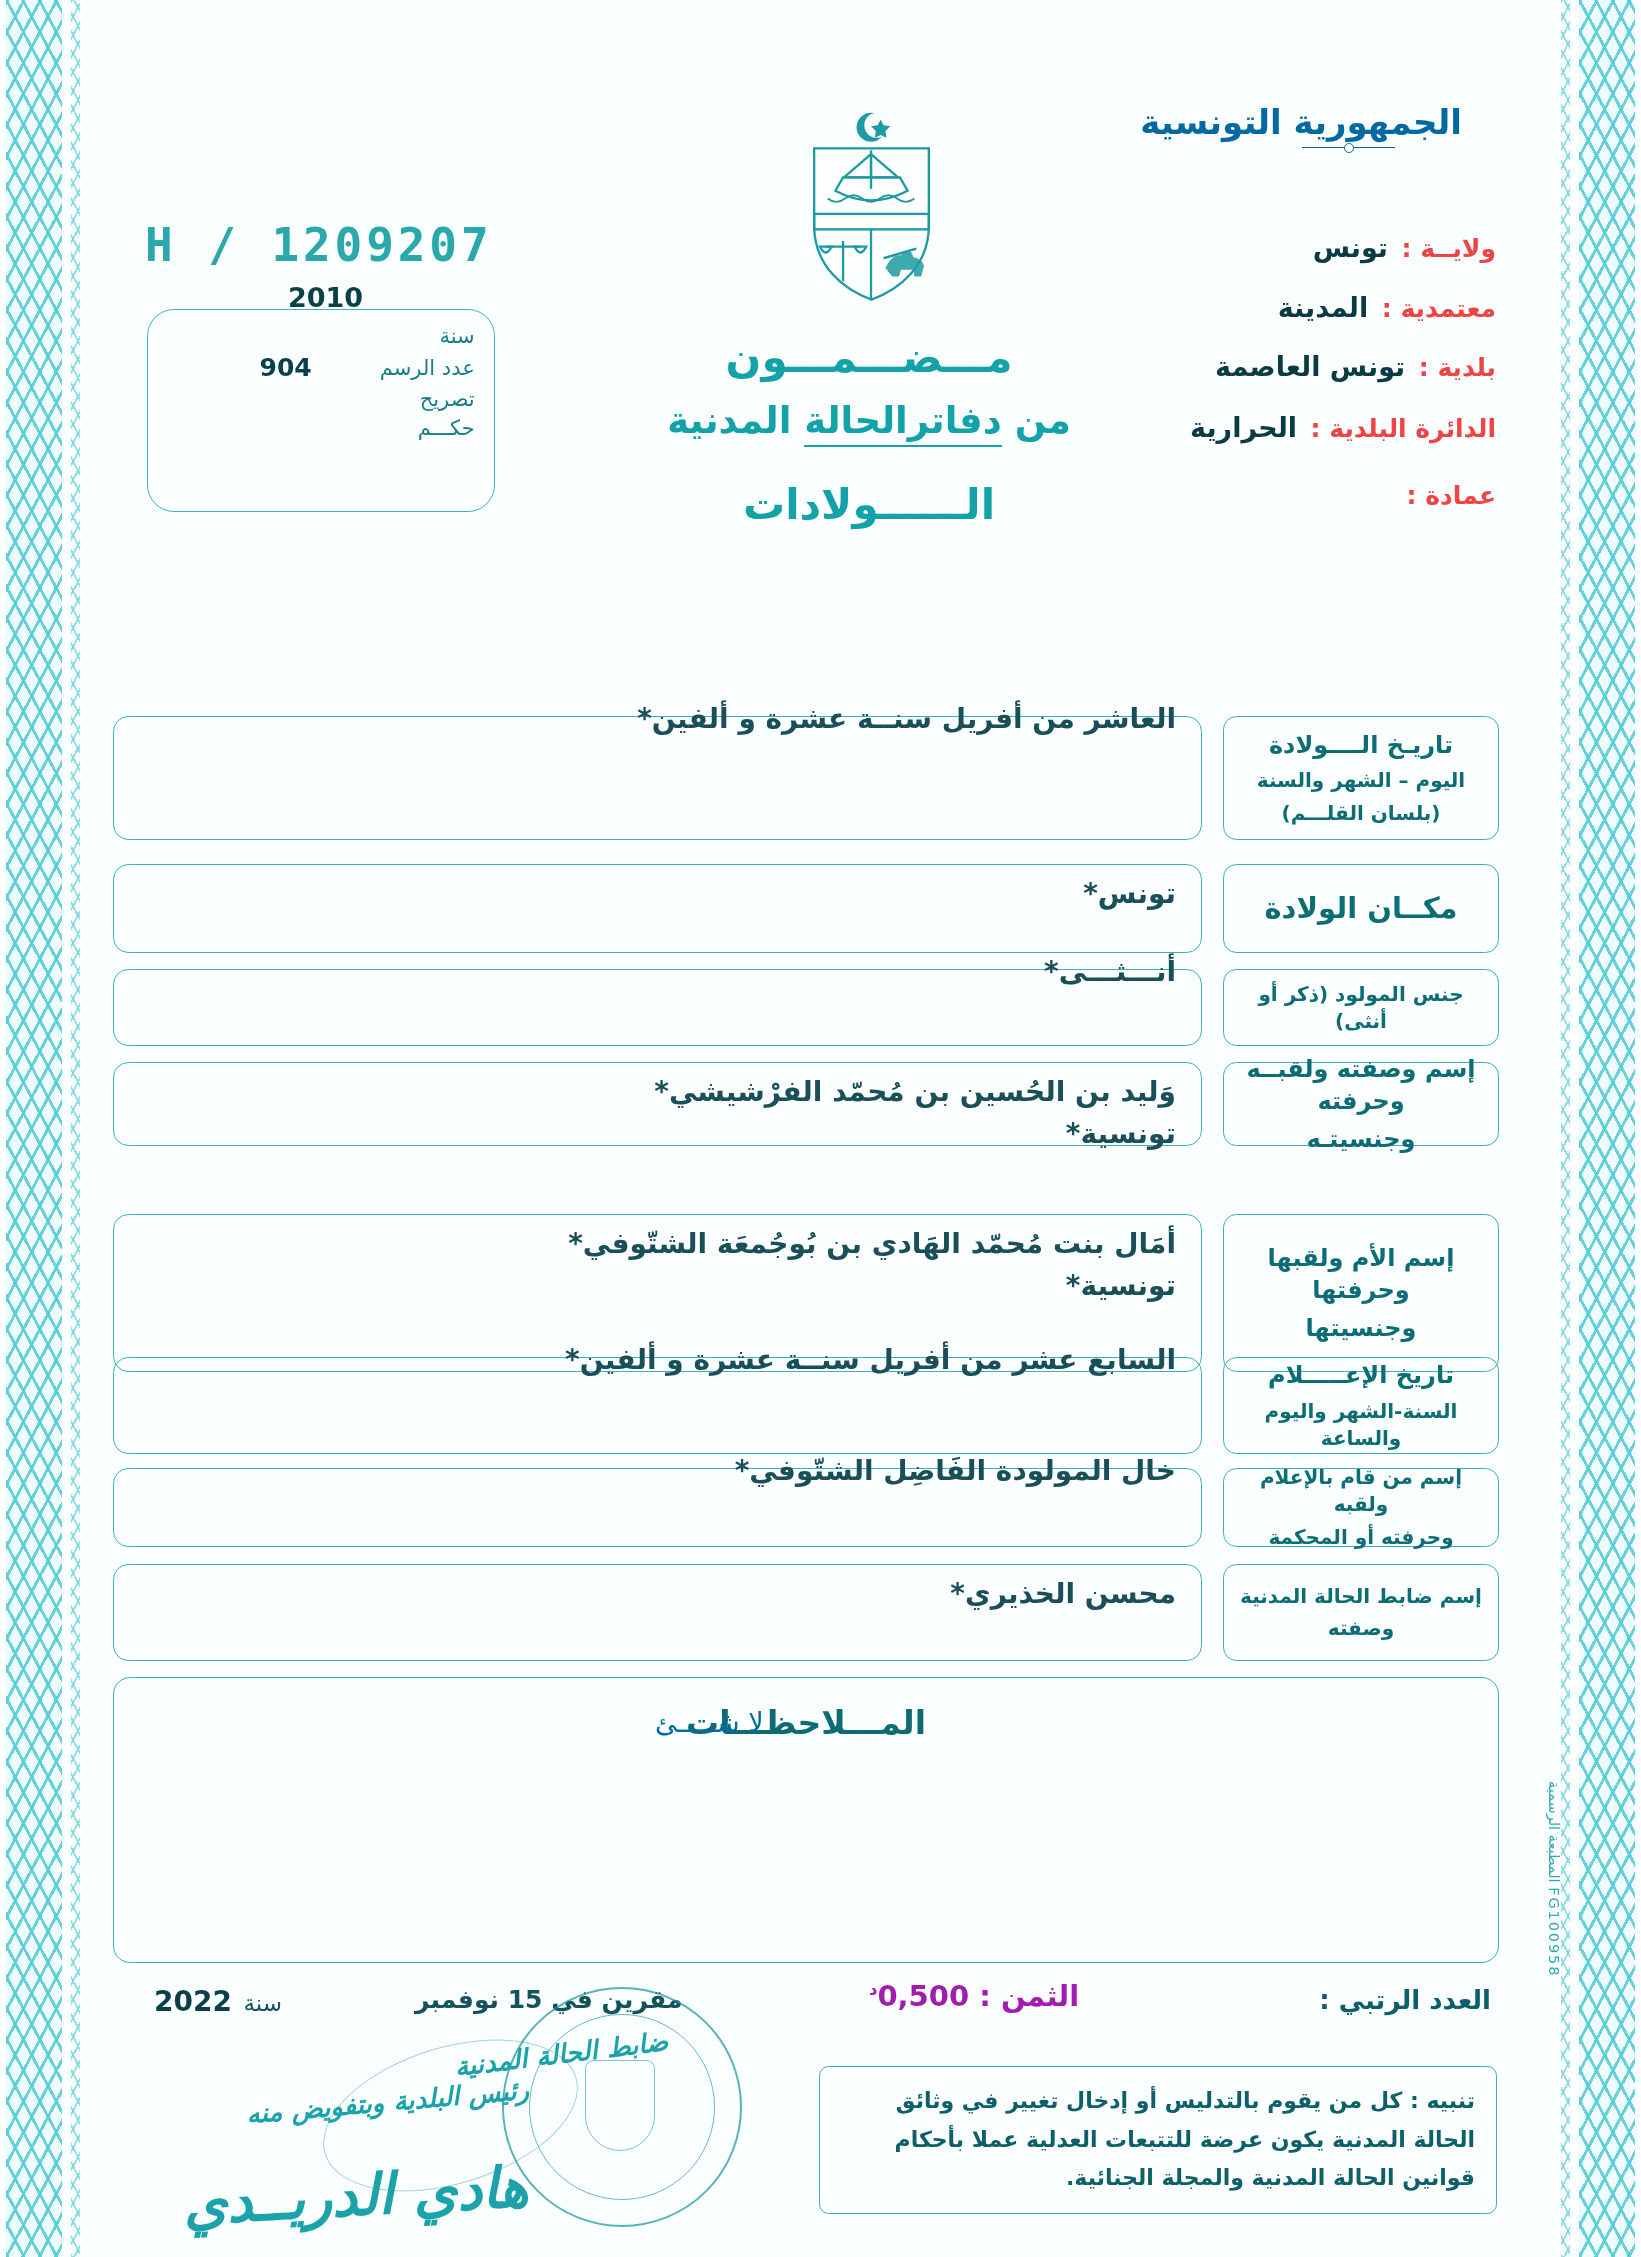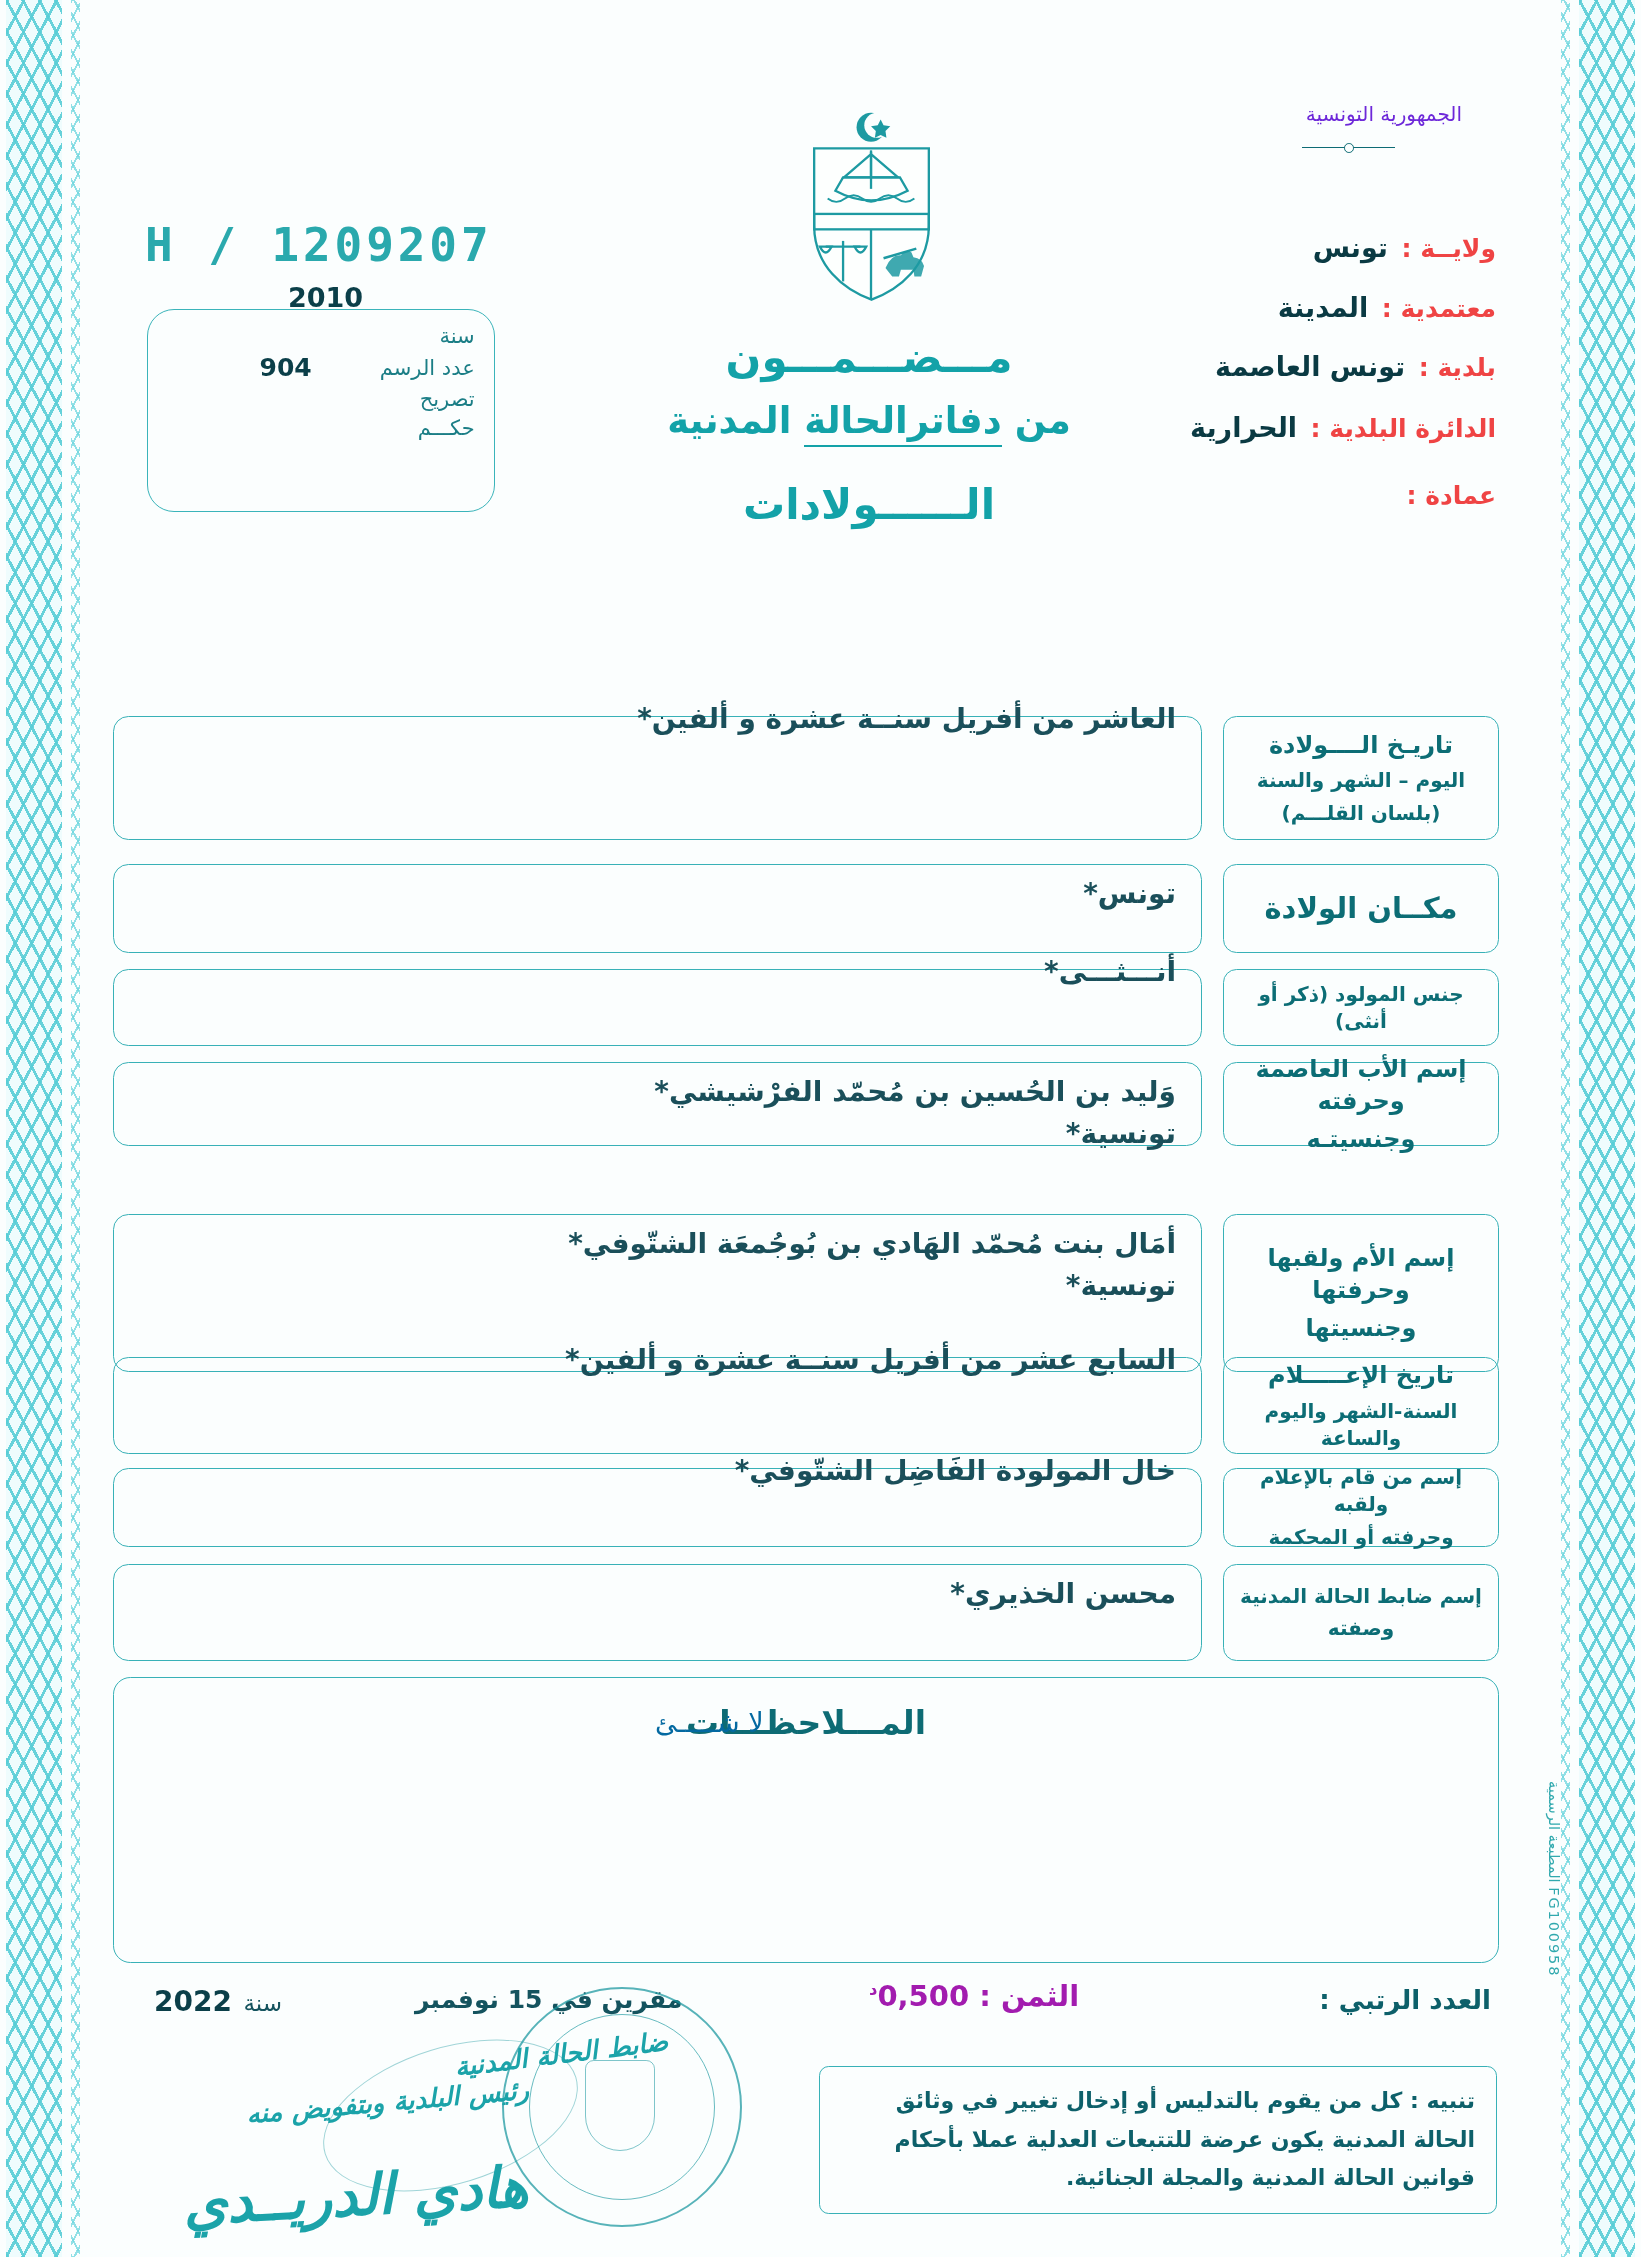--- a/index.html
+++ b/index.html
@@ -27,21 +27,21 @@
   
   .serial{position:absolute;left:145px;top:218px;font-family:"DejaVu Sans Mono",monospace;
     font-size:46px;font-weight:bold;letter-spacing:3.9px;color:#2aa9ad;}
   .reg-year{position:absolute;left:288px;top:282px;font-size:27px;font-weight:bold;color:#0b3f49;}
   .reg-box{position:absolute;left:147px;top:309px;width:346px;height:191px;
     border:1.9px solid #3ab4ba;border-radius:27px;padding:9.7px 0 0;}
   .rb-row{display:flex;direction:rtl;align-items:center;gap:68px;padding:4.8px 19.3px 0;}
   .rb-label{font-size:21px;color:#1b7e86;}
   .rb-val{font-size:25px;font-weight:bold;color:#0b3f49;}
 
-  .republic{position:absolute;right:179px;top:102px;font-size:20px;font-weight:normal;color:#6d28d9;direction:rtl;}
+  .republic{position:absolute;right:179px;top:102px;font-size:34px;font-weight:bold;color:#0369a1;direction:rtl;}
   .rep-div{position:absolute;right:246px;top:147px;width:93px;border-top:1.9px solid #0d6b74;}
   .rep-div::after{content:"";position:absolute;left:42px;top:-4.8px;width:7.7px;height:7.7px;border:1.4px solid #0d6b74;border-radius:50%;background:#fbfefe;}
 
   .reg-line{position:absolute;right:145px;width:328px;direction:rtl;display:flex;gap:13.5px;align-items:baseline;}
   .reg-label{font-size:25px;font-weight:bold;color:#ef4444;white-space:nowrap;}
   .reg-val{font-size:27px;font-weight:bold;color:#0a3a43;white-space:nowrap;}
 
   .emblem{position:absolute;left:787px;top:106px;}
 
   .titles{position:absolute;left:502px;width:734px;text-align:center;direction:rtl;color:#13a2a8;}
@@ -210,21 +210,21 @@
       <div class="lab sm">جنس المولود (ذكر أو أنثى)</div>
     </div>
   </div>
 
   <div class="frow" style="top:1062px;height:84px">
     <div class="cbox">
       <div class="val">وَليد بن الحُسين بن مُحمّد الفرْشيشي*</div>
       <div class="val">تونسية*</div>
     </div>
     <div class="lbox">
-      <div class="lab">إسم الأب العاصمة وحرفته</div>
+      <div class="lab">إسم وصفته ولقبــه وحرفته</div>
       <div class="lab">وجنسيتـه</div>
     </div>
   </div>
 
   <div class="frow" style="top:1214px;height:158px">
     <div class="cbox">
       <div class="val">أمَال بنت مُحمّد الهَادي بن بُوجُمعَة الشتّوفي*</div>
       <div class="val">تونسية*</div>
     </div>
     <div class="lbox">

